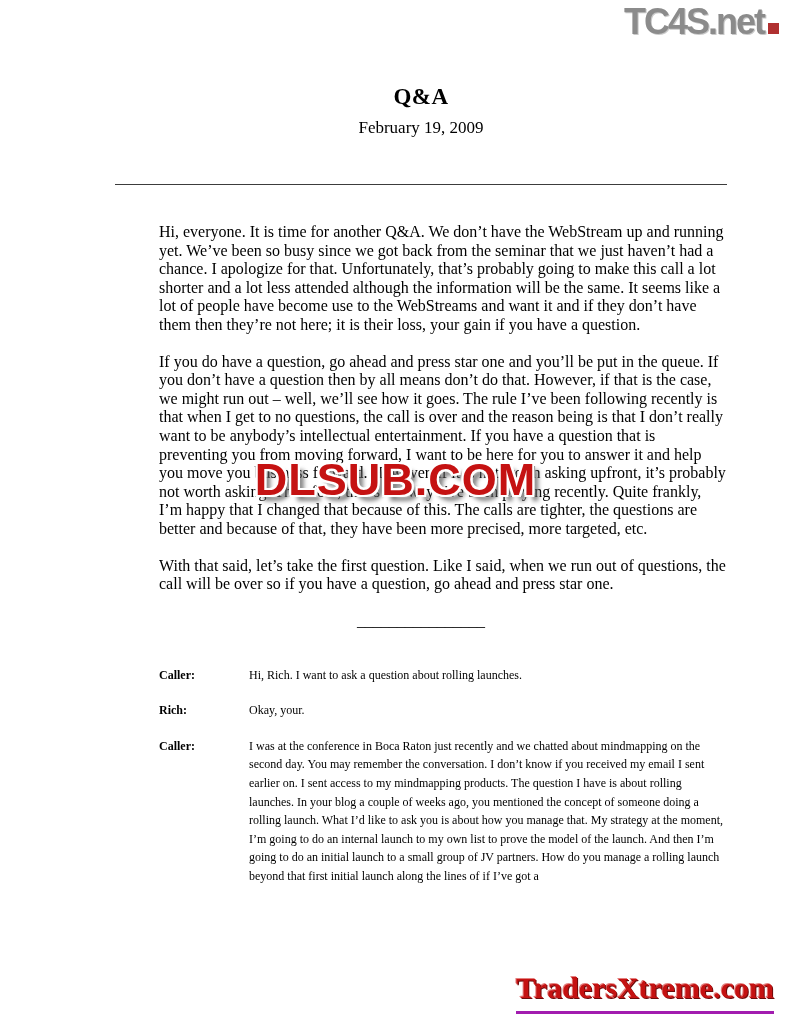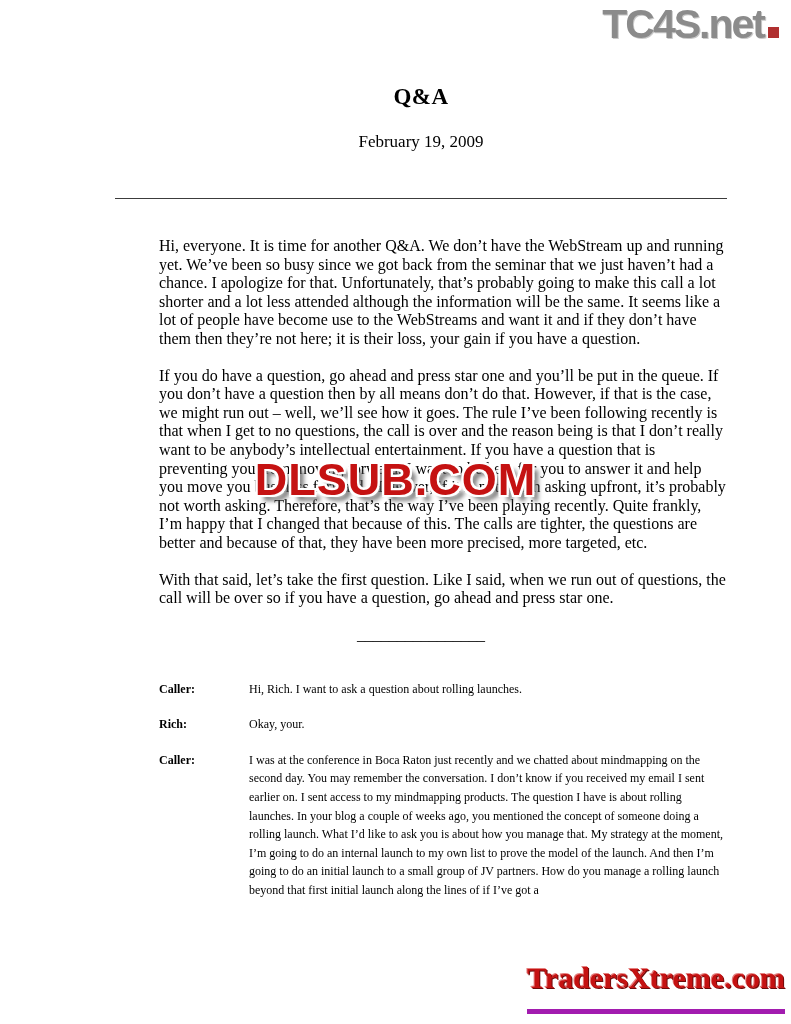--- a/index.html
+++ b/index.html
@@ -20,21 +20,21 @@
   }
   .content { padding: 84px 64px 0 115px; }
 
   
   .site-logo {
     position: absolute;
     top: 2px;
     right: 12px;
     font-family: "Liberation Sans", sans-serif;
     font-weight: bold;
-    font-size: 41px;
+    font-size: 36px;
     line-height: 1.1;
     color: #8b8b8b;
     letter-spacing: -2px;
     text-shadow: 1px 1px 0 #c9c9c9;
     text-align: center;
   }
   .site-logo .red-sq {
     display: inline-block;
     width: 11px;
     height: 11px;
@@ -44,21 +44,21 @@
 
   h1.title {
     text-align: center;
     font-size: 23px;
     font-weight: bold;
     letter-spacing: 0.5px;
   }
   .doc-date {
     text-align: center;
     font-size: 17px;
-    margin-top: 22px;
+    margin-top: 8px;
   }
   hr.rule {
     border: none;
     border-top: 1px solid #3c3c3c;
     margin-top: 46px;
   }
 
   .bodytext {
     margin-top: 38px;
     font-size: 16px;
@@ -99,29 +99,29 @@
       -2px -2px 0 #ffffff, 2px -2px 0 #ffffff,
       -2px  2px 0 #ffffff, 2px  2px 0 #ffffff,
       -2px  0   0 #ffffff, 2px  0   0 #ffffff,
        0   -2px 0 #ffffff, 0    2px 0 #ffffff,
        6px  6px 4px rgba(90, 90, 90, 0.75);
   }
 
   
   .footer-logo {
     position: absolute;
-    right: 6px;
+    right: 17px;
     bottom: 10px;
     font-family: "Liberation Serif", serif;
     font-weight: bold;
     font-size: 30px;
     line-height: 1.05;
     color: #c51212;
-    padding-bottom: 16px;
-    border-bottom: 5px solid #a21caf;
+    padding-bottom: 8px;
+    border-bottom: 3px solid #a21caf;
     text-shadow: 1px 1px 0 #6d0b0b, -1px -1px 0 #e4807f;
   }
 </style>
 </head>
 <body>
 
 <div class="page">
 
   <div class="site-logo">
     <span>TC4S.net</span><span class="red-sq"></span>

